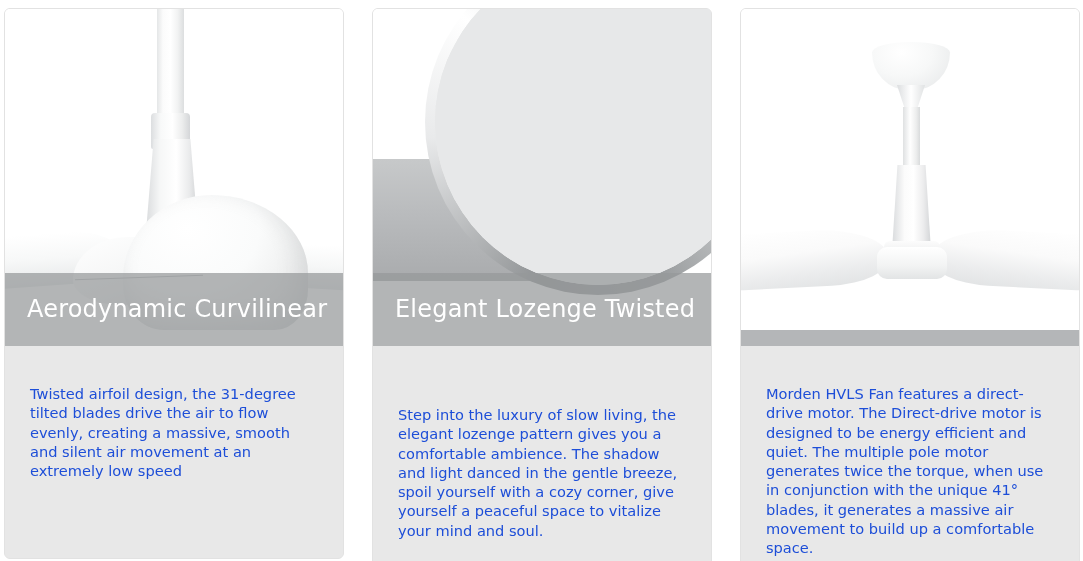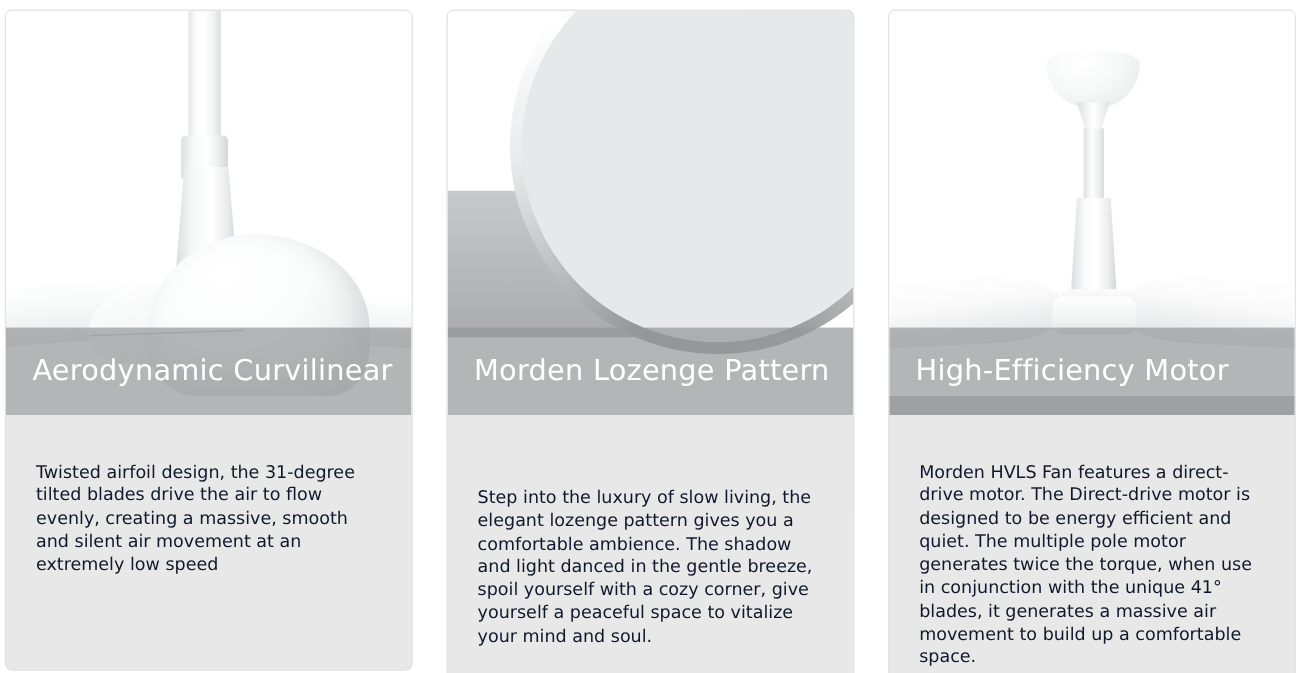--- a/index.html
+++ b/index.html
@@ -187,21 +187,21 @@
     line-height: 1.1;
     white-space: nowrap;
   }
 
   
   .card-body {
     background: #e8e8e8;
     padding: 38px 24px 30px 25px;
   }
   .card-text {
-    color: #0f172a;
+    color: #1d4ed8;
     font-size: 14.6px;
     line-height: 1.32;
   }
 
   
   .feature-card.c1 .card-body { min-height: 212px; }
   .feature-card.c2 .card-body { min-height: 212px; margin-top: 21px; }
   .feature-card.c3 .card-body { min-height: 212px; }
 </style>
 </head>
@@ -241,43 +241,40 @@
           <i class="f3"></i>
           <i class="f4"></i>
           <i class="f5"></i>
           <i class="f6"></i>
           <i class="f7"></i>
           <i class="f8"></i>
           <i class="p2-shine"></i>
         </span>
       </div>
       <div class="card-title-band">
-        <span class="card-title">Morden Lozenge Pattern</span>
+        <span class="card-title">Elegant Lozenge Twisted</span>
       </div>
     </div>
     <div class="card-body">
       <p class="card-text">Step into the luxury of slow living, the elegant lozenge pattern gives you a comfortable ambience. The shadow and light danced in the gentle breeze, spoil yourself with a cozy corner, give yourself a peaceful space to vitalize your mind and soul.</p>
     </div>
   </div>
 
   <div class="feature-card c3">
     <div class="card-media">
       <div class="photo">
         <span class="p3-canopy"></span>
         <span class="p3-cone"></span>
         <span class="p3-rod"></span>
         <span class="p3-motor"></span>
         <span class="p3-bl"></span>
         <span class="p3-br"></span>
         <span class="p3-hub2"></span>
         <span class="p3-hub"></span>
         <span class="p3-floor"></span>
       </div>
-      <div class="card-title-band">
-        <span class="card-title">High-Efficiency Motor</span>
-      </div>
     </div>
     <div class="card-body">
       <p class="card-text">Morden HVLS Fan features a direct-drive motor. The Direct-drive motor is designed to be energy efficient and quiet. The multiple pole motor generates twice the torque, when use in conjunction with the unique 41° blades, it generates a massive air movement to build up a comfortable space.</p>
     </div>
   </div>
 
 </div>
 
 </body></html>

